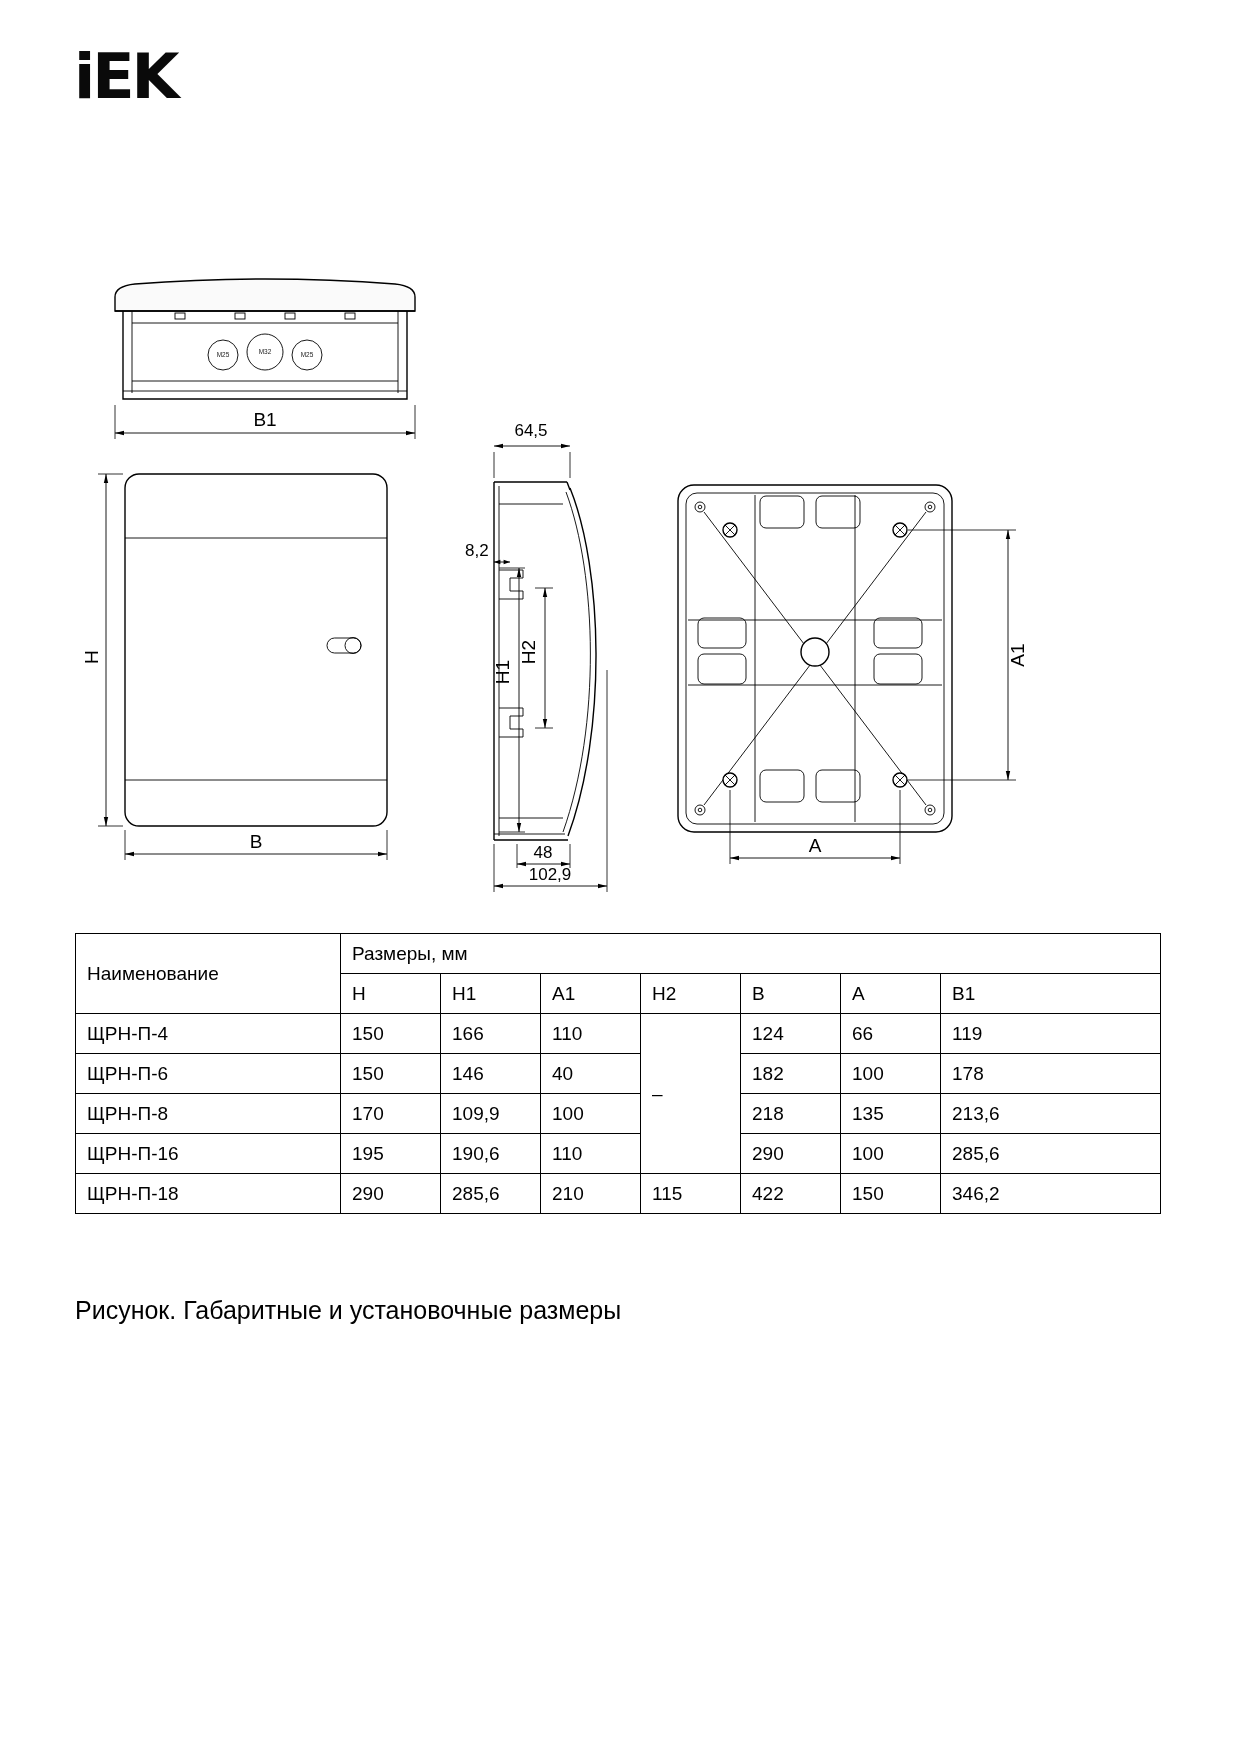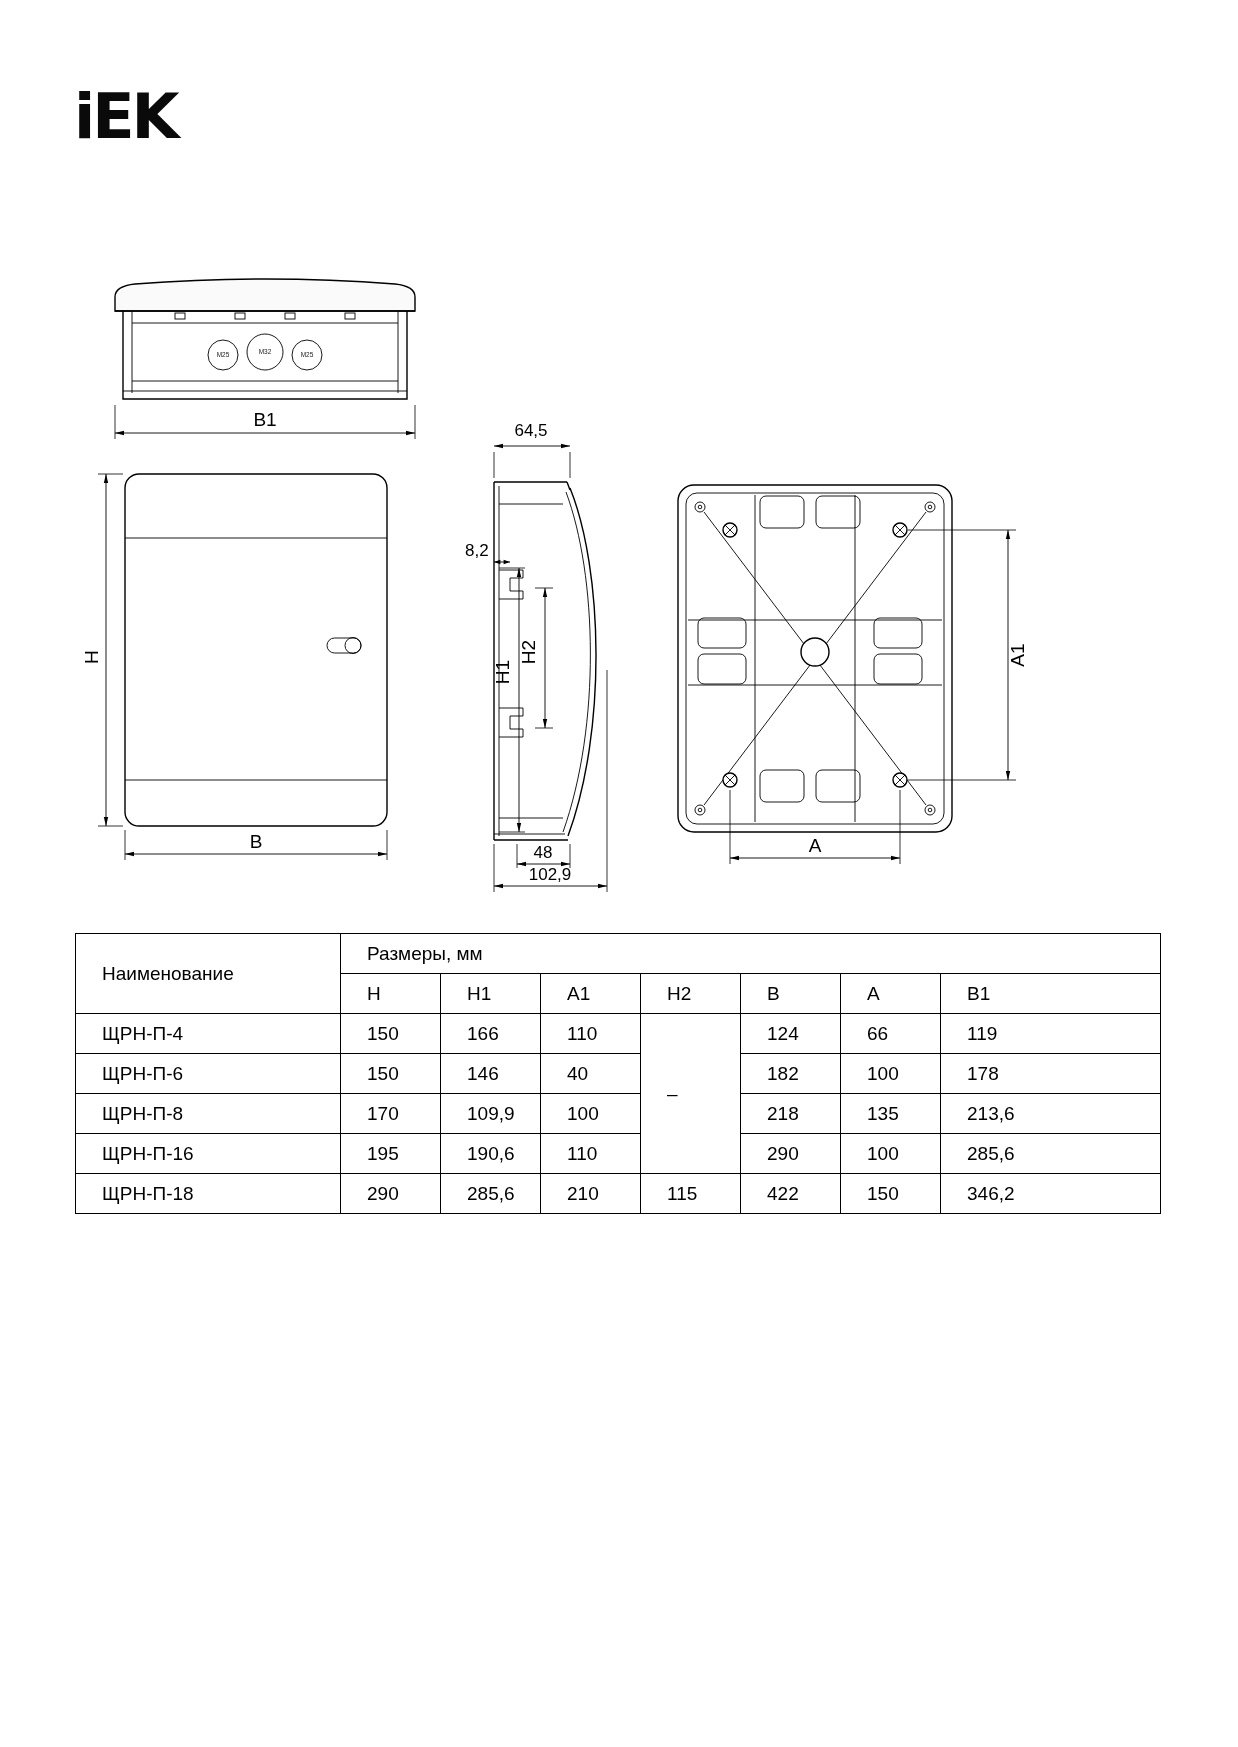--- a/index.html
+++ b/index.html
@@ -1,33 +1,33 @@
 <!DOCTYPE html>
 <html><head>
 <meta charset="utf-8">
 <style>
   html,body{margin:0;padding:0;background:#fff;}
   .page{position:relative;width:1238px;height:1747px;background:#fff;
         font-family:"Liberation Sans",sans-serif;color:#000;overflow:hidden;}
   .logo{position:absolute;left:74px;top:40px;font-family:"DejaVu Sans",sans-serif;
-        font-weight:bold;font-size:62px;letter-spacing:-3px;color:#0a0a0a;margin-top:40px;}
+        font-weight:bold;font-size:62px;letter-spacing:-3px;color:#0a0a0a;}
   svg{position:absolute;overflow:visible;}
   .ln{stroke:#000;stroke-width:1.4;fill:none;}
   .wf{stroke:#000;stroke-width:1.4;fill:#fff;}
   .lf{stroke:#000;stroke-width:1.4;fill:#fafafa;}
   .tn{stroke:#000;stroke-width:0.9;fill:none;}
   .ext{stroke:#000;stroke-width:0.8;}
   line.dim{stroke:#000;stroke-width:0.9;}
   text{font-family:"Liberation Sans",sans-serif;fill:#000;}
   .dimtxt{font-size:19px;}
   .smtxt{font-size:17px;}
   .tiny{font-size:6.5px;fill:#222;}
   table.dims{position:absolute;left:75px;top:933px;border-collapse:collapse;
              table-layout:fixed;width:1085px;font-size:19px;}
-  table.dims td{border:1px solid #000;height:39px;padding:0 26px;
+  table.dims td{border:1px solid #000;height:39px;padding:0 11px;
                 vertical-align:middle;overflow:hidden;white-space:nowrap;}
   td.h2span{vertical-align:top;padding-top:9px;}
   .caption{position:absolute;left:75px;top:1296px;font-size:25px;}
 </style>
 </head>
 <body>
 
 <div class="page">
 
   <div class="logo">iEK</div>
@@ -267,14 +267,15 @@
       <td>285,6</td>
       <td>210</td>
       <td>115</td>
       <td>422</td>
       <td>150</td>
       <td>346,2</td>
     </tr>
   </tbody>
     </table>
 
+  <div class="caption">Рисунок. Габаритные и установочные размеры</div>
 
 </div>
 
 </body></html>

